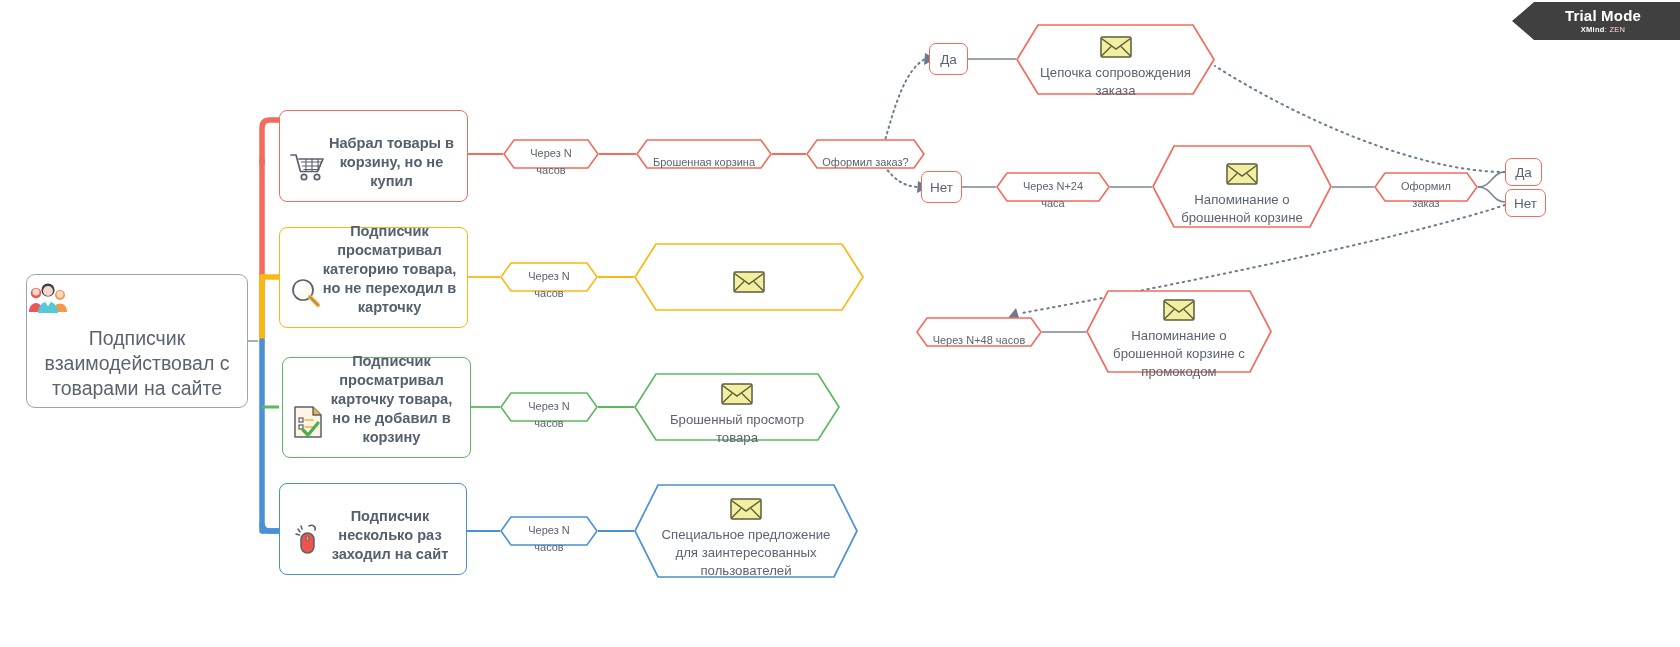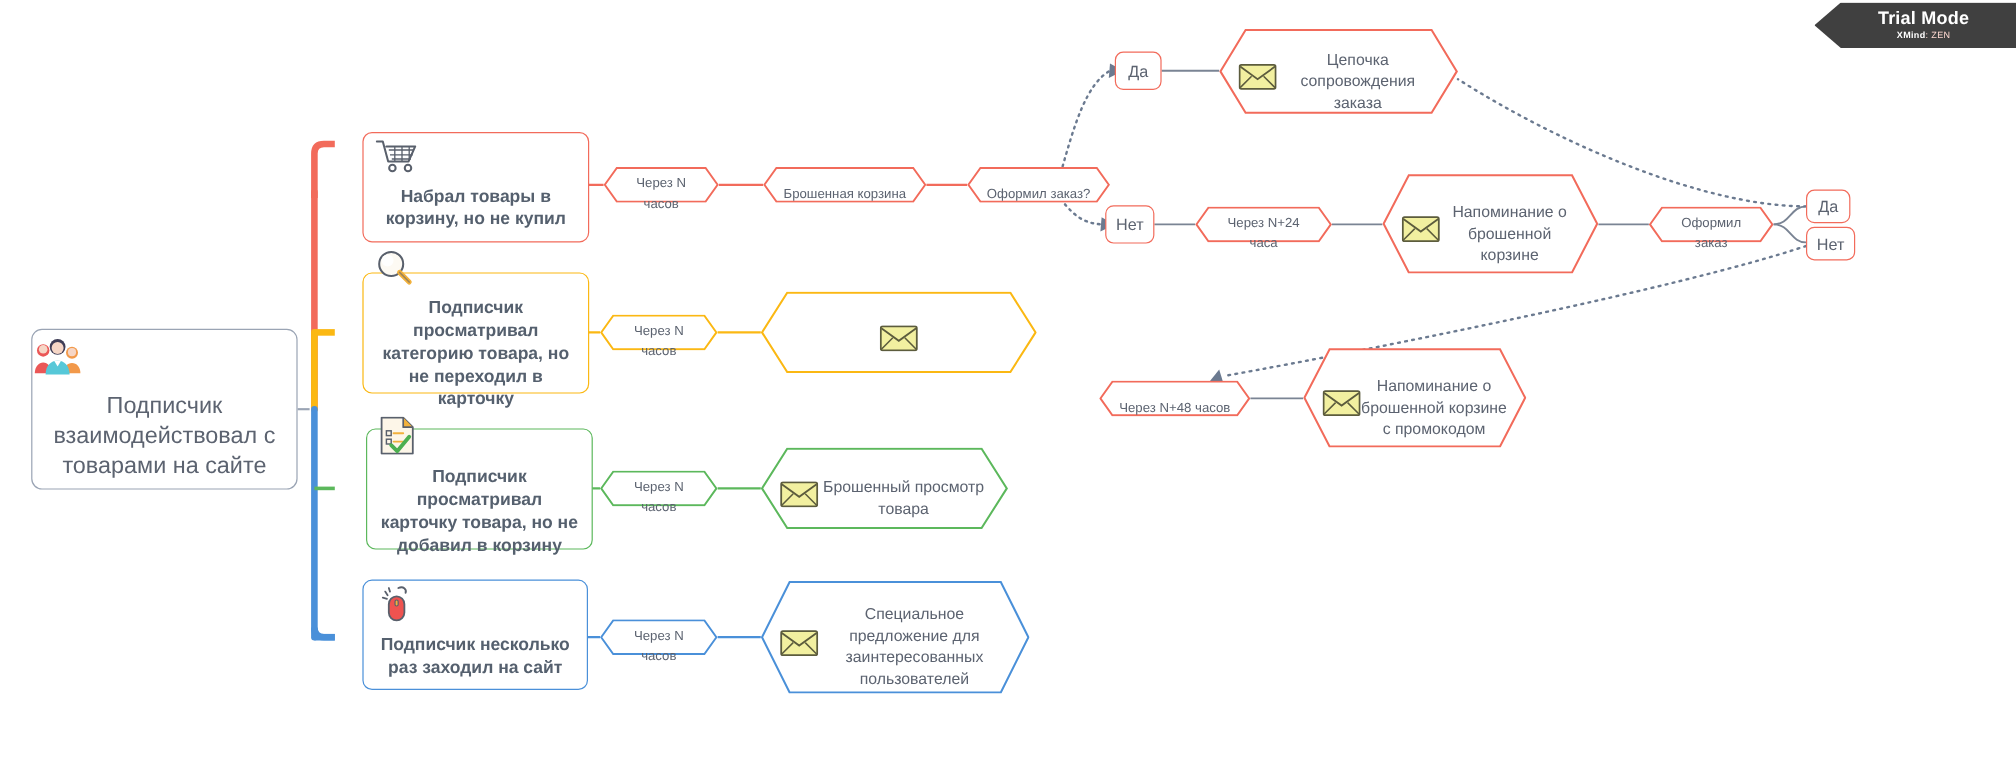--- a/index.html
+++ b/index.html
@@ -54,25 +54,24 @@
 
   
   .topic {
     position: absolute;
     background: #fff;
     border-radius: 8px;
     border-width: 1.8px;
     border-style: solid;
     box-sizing: border-box;
     display: flex;
-    flex-direction: column;
-    align-items: flex-start;
+    flex-direction: row;
+    align-items: flex-end;
     justify-content: center;
     padding: 6px 10px 10px;
-    margin-left: 23px;
   }
   .topic .t-icon { margin-bottom: 5px; }
   .topic .t-label {
     font-size: 14.6px;
     line-height: 19px;
     text-align: center;
     color: #55606e;
     font-weight: 600;
   }
 
@@ -82,20 +81,21 @@
     box-sizing: border-box;
     display: flex;
     flex-direction: column;
     align-items: center;
     justify-content: center;
   }
   .hex > .hex-svg { position: absolute; left: 0; top: 0; }
   .hex > .hex-inner {
     position: relative;
     display: flex;
+    flex-direction: column;
     align-items: center;
     justify-content: center;
     width: 100%;
     height: 100%;
     padding: 0 16px;
     box-sizing: border-box;
     margin-top: 16px;
   }
   .hex .h-label {
     font-size: 11px;

